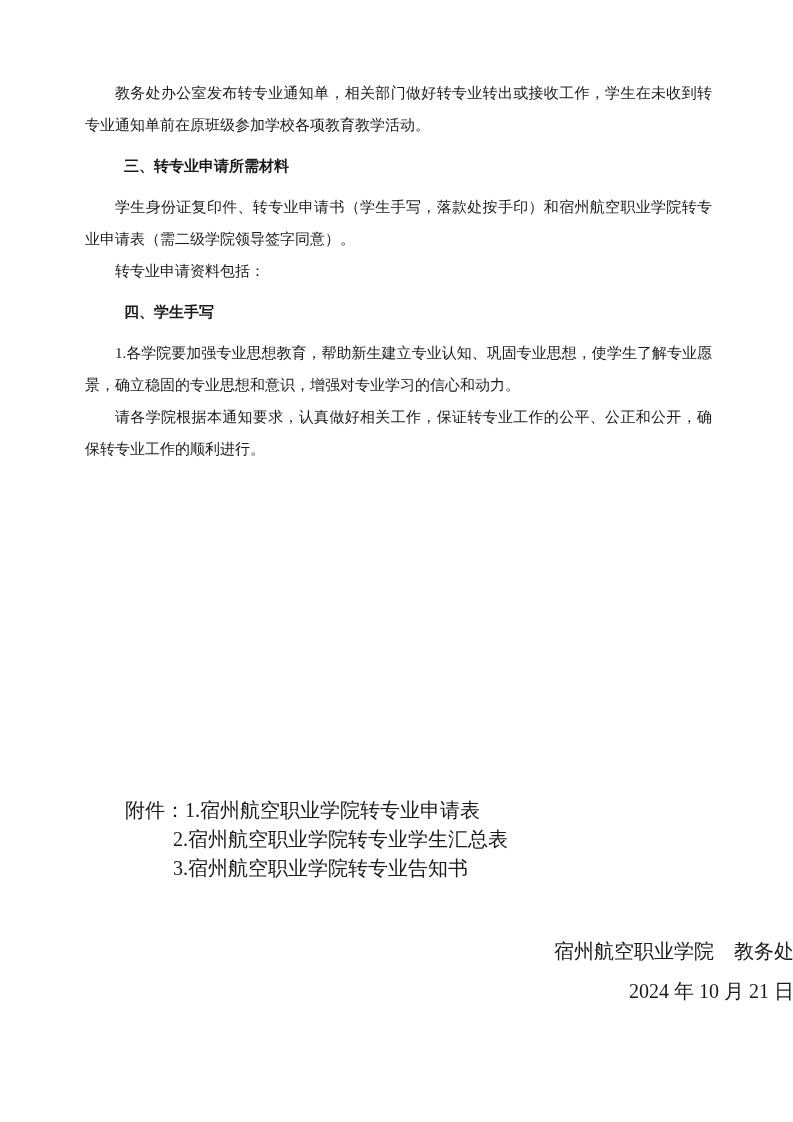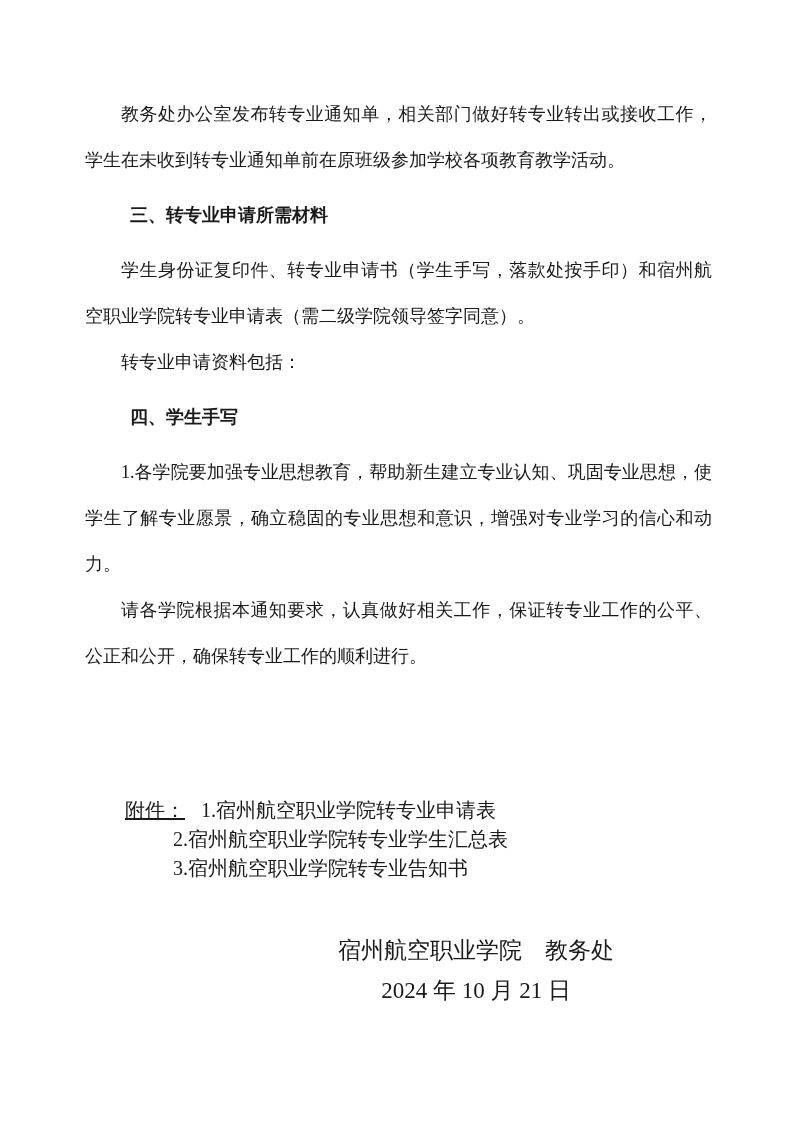--- a/index.html
+++ b/index.html
@@ -12,24 +12,24 @@
     width: 793px;
     height: 1122px;
     background: #ffffff;
     overflow: hidden;
     font-family: "Liberation Serif", "DejaVu Serif", serif;
     color: #1a1a1a;
   }
   .content {
     position: absolute;
     left: 85px;
-    top: 91px;
+    top: 77px;
     width: 627px;
-    font-size: 18px;
-    line-height: 46px;
+    font-size: 15px;
+    line-height: 32px;
     text-align: justify;
   }
   .para {
     margin: 0;
     text-indent: 2em;
   }
   .heading {
     margin: 9px;
     text-indent: 2em;
     font-weight: 700;
@@ -43,30 +43,29 @@
     line-height: 29px;
   }
   .att-line {
     margin: 0;
     white-space: nowrap;
   }
   .att-line.rest {
     padding-left: 48px;
   }
   .att-label {
-    margin-right: 16px;
-    text-decoration: underline;
+    margin-right: 0;
   }
   .signature {
     position: absolute;
-    left: 172px;
+    left: 186px;
     top: 931px;
     width: 608px;
-    text-align: center;
-    font-size: 23px;
+    text-align: right;
+    font-size: 20px;
     line-height: 40px;
   }
   .signature .sig-line {
     margin: 0;
   }
 </style>
 </head>
 <body>
 
 <div class="page">

